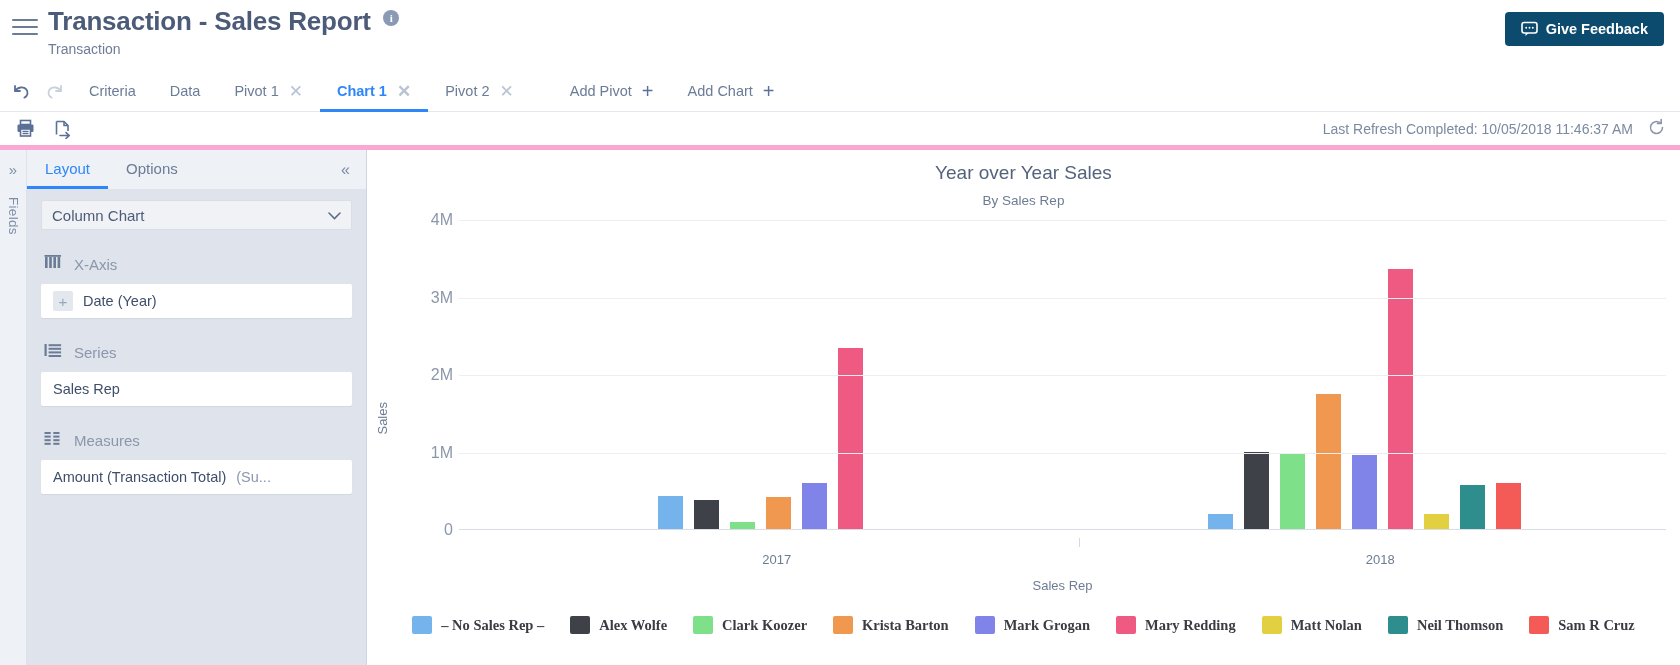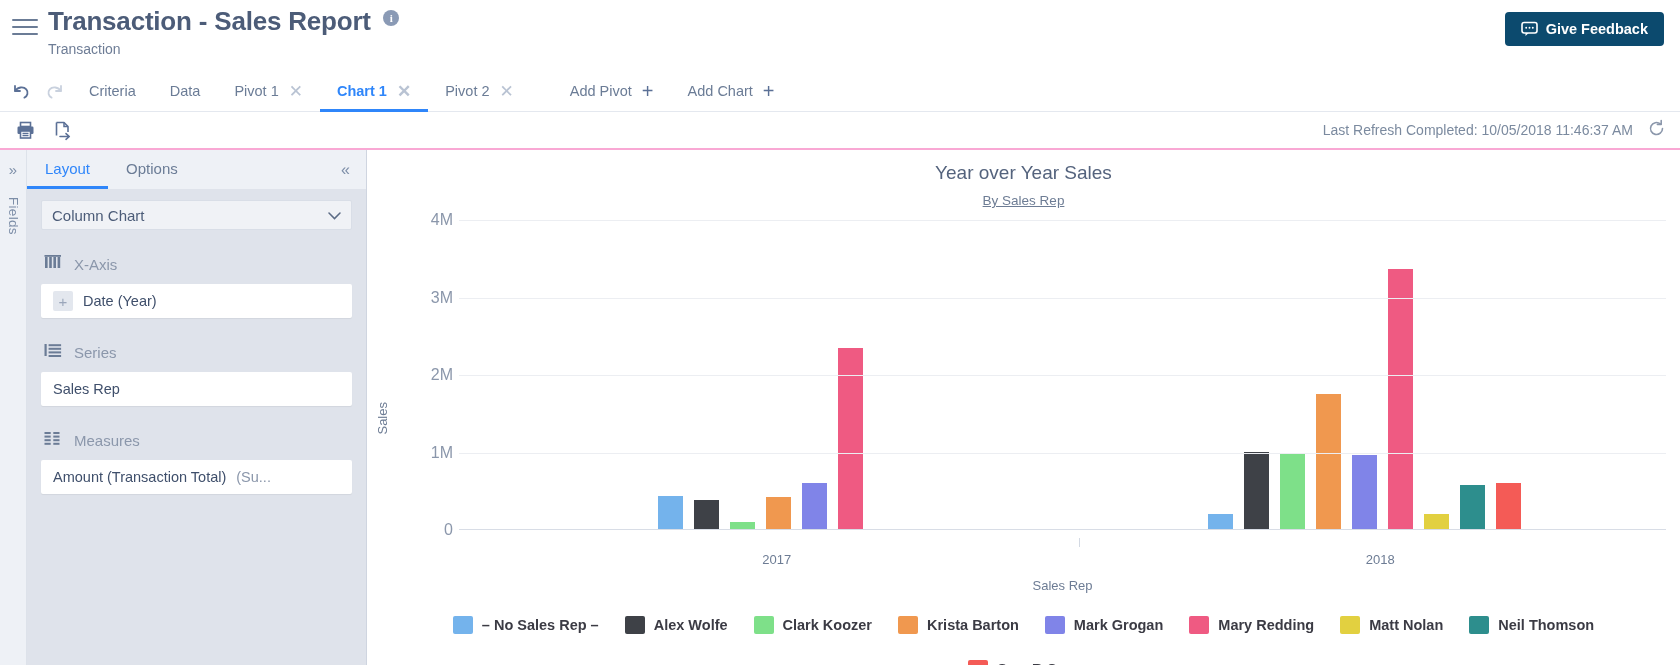--- a/index.html
+++ b/index.html
@@ -76,21 +76,21 @@
   .tab .x {
     color: #b9c3d3; font-size: 17px; line-height: 1;
     font-family: "Liberation Sans", sans-serif;
   }
   .tab .plus { color: #5b7096; font-size: 20px; line-height: 1; font-weight: 300;}
   .tab-spacer { width: 22px; }
 
   
   .actionbar {
     height: 38px;
-    border-bottom: 2px solid #f9a8d4;
+    border-bottom: 5px solid #f9a8d4;
     display: flex; align-items: center;
     padding-left: 6px;
     background: #fff;
   }
   .icon-btn {
     width: 38px; height: 30px;
     display: flex; align-items: center; justify-content: center;
     cursor: pointer;
   }
   .refresh-text {
@@ -170,21 +170,21 @@
     width: 20px; height: 20px; border-radius: 2px;
     background: #e3e7ee; color: #9aa6ba;
     display: flex; align-items: center; justify-content: center;
     font-size: 15px; line-height: 1;
   }
   .field-box .dim { color: #8b97ab; }
 
   
   .chart-area { flex: 1; background: #fff; position: relative; overflow: hidden; }
   .chart-title { text-align: center; font-size: 19px; color: #54637d; margin-top: 12px; font-weight: 400;}
-  .chart-sub { text-align: center; font-size: 13.5px; color: #6d7c94; margin-top: 9px; text-decoration: underline; }
+  .chart-sub { text-align: center; font-size: 13.5px; color: #6d7c94; margin-top: 9px; }
 
   .plot-wrap { position: absolute; left: 0; right: 0; top: 62px; bottom: 0; }
 
   .ylabel {
     position: absolute; left: 8px; top: 190px;
     writing-mode: vertical-rl; transform: rotate(180deg);
     font-size: 13px; color: #6d7c94;
   }
   .ytick {
     position: absolute; right: 0; width: 46px; text-align: right;
@@ -211,21 +211,21 @@
     text-align: center; font-size: 13px; color: #6d7c94;
   }
 
   .legend {
     position: absolute; left: 0; right: 0; top: 404px;
     display: flex; align-items: center; justify-content: center;
     gap: 26px; flex-wrap: wrap; padding: 0 20px;
   }
   .legend-item { display: flex; align-items: center; gap: 9px; cursor: pointer; }
   .legend-swatch { width: 20px; height: 18px; border-radius: 2px; display:block; }
-  .legend-label { font-size: 14.5px; font-weight: bold; color: #3b3b44; white-space: nowrap; }
+  .legend-label { font-size: 14.5px; font-weight: bold; color: #3b3b44; white-space: nowrap; font-family: Liberation Serif, serif; }
 </style>
 </head>
 <body>
 
 <div class="header">
   <div class="hamburger">
     <i></i>
       <i></i>
       <i></i>
   </div>

